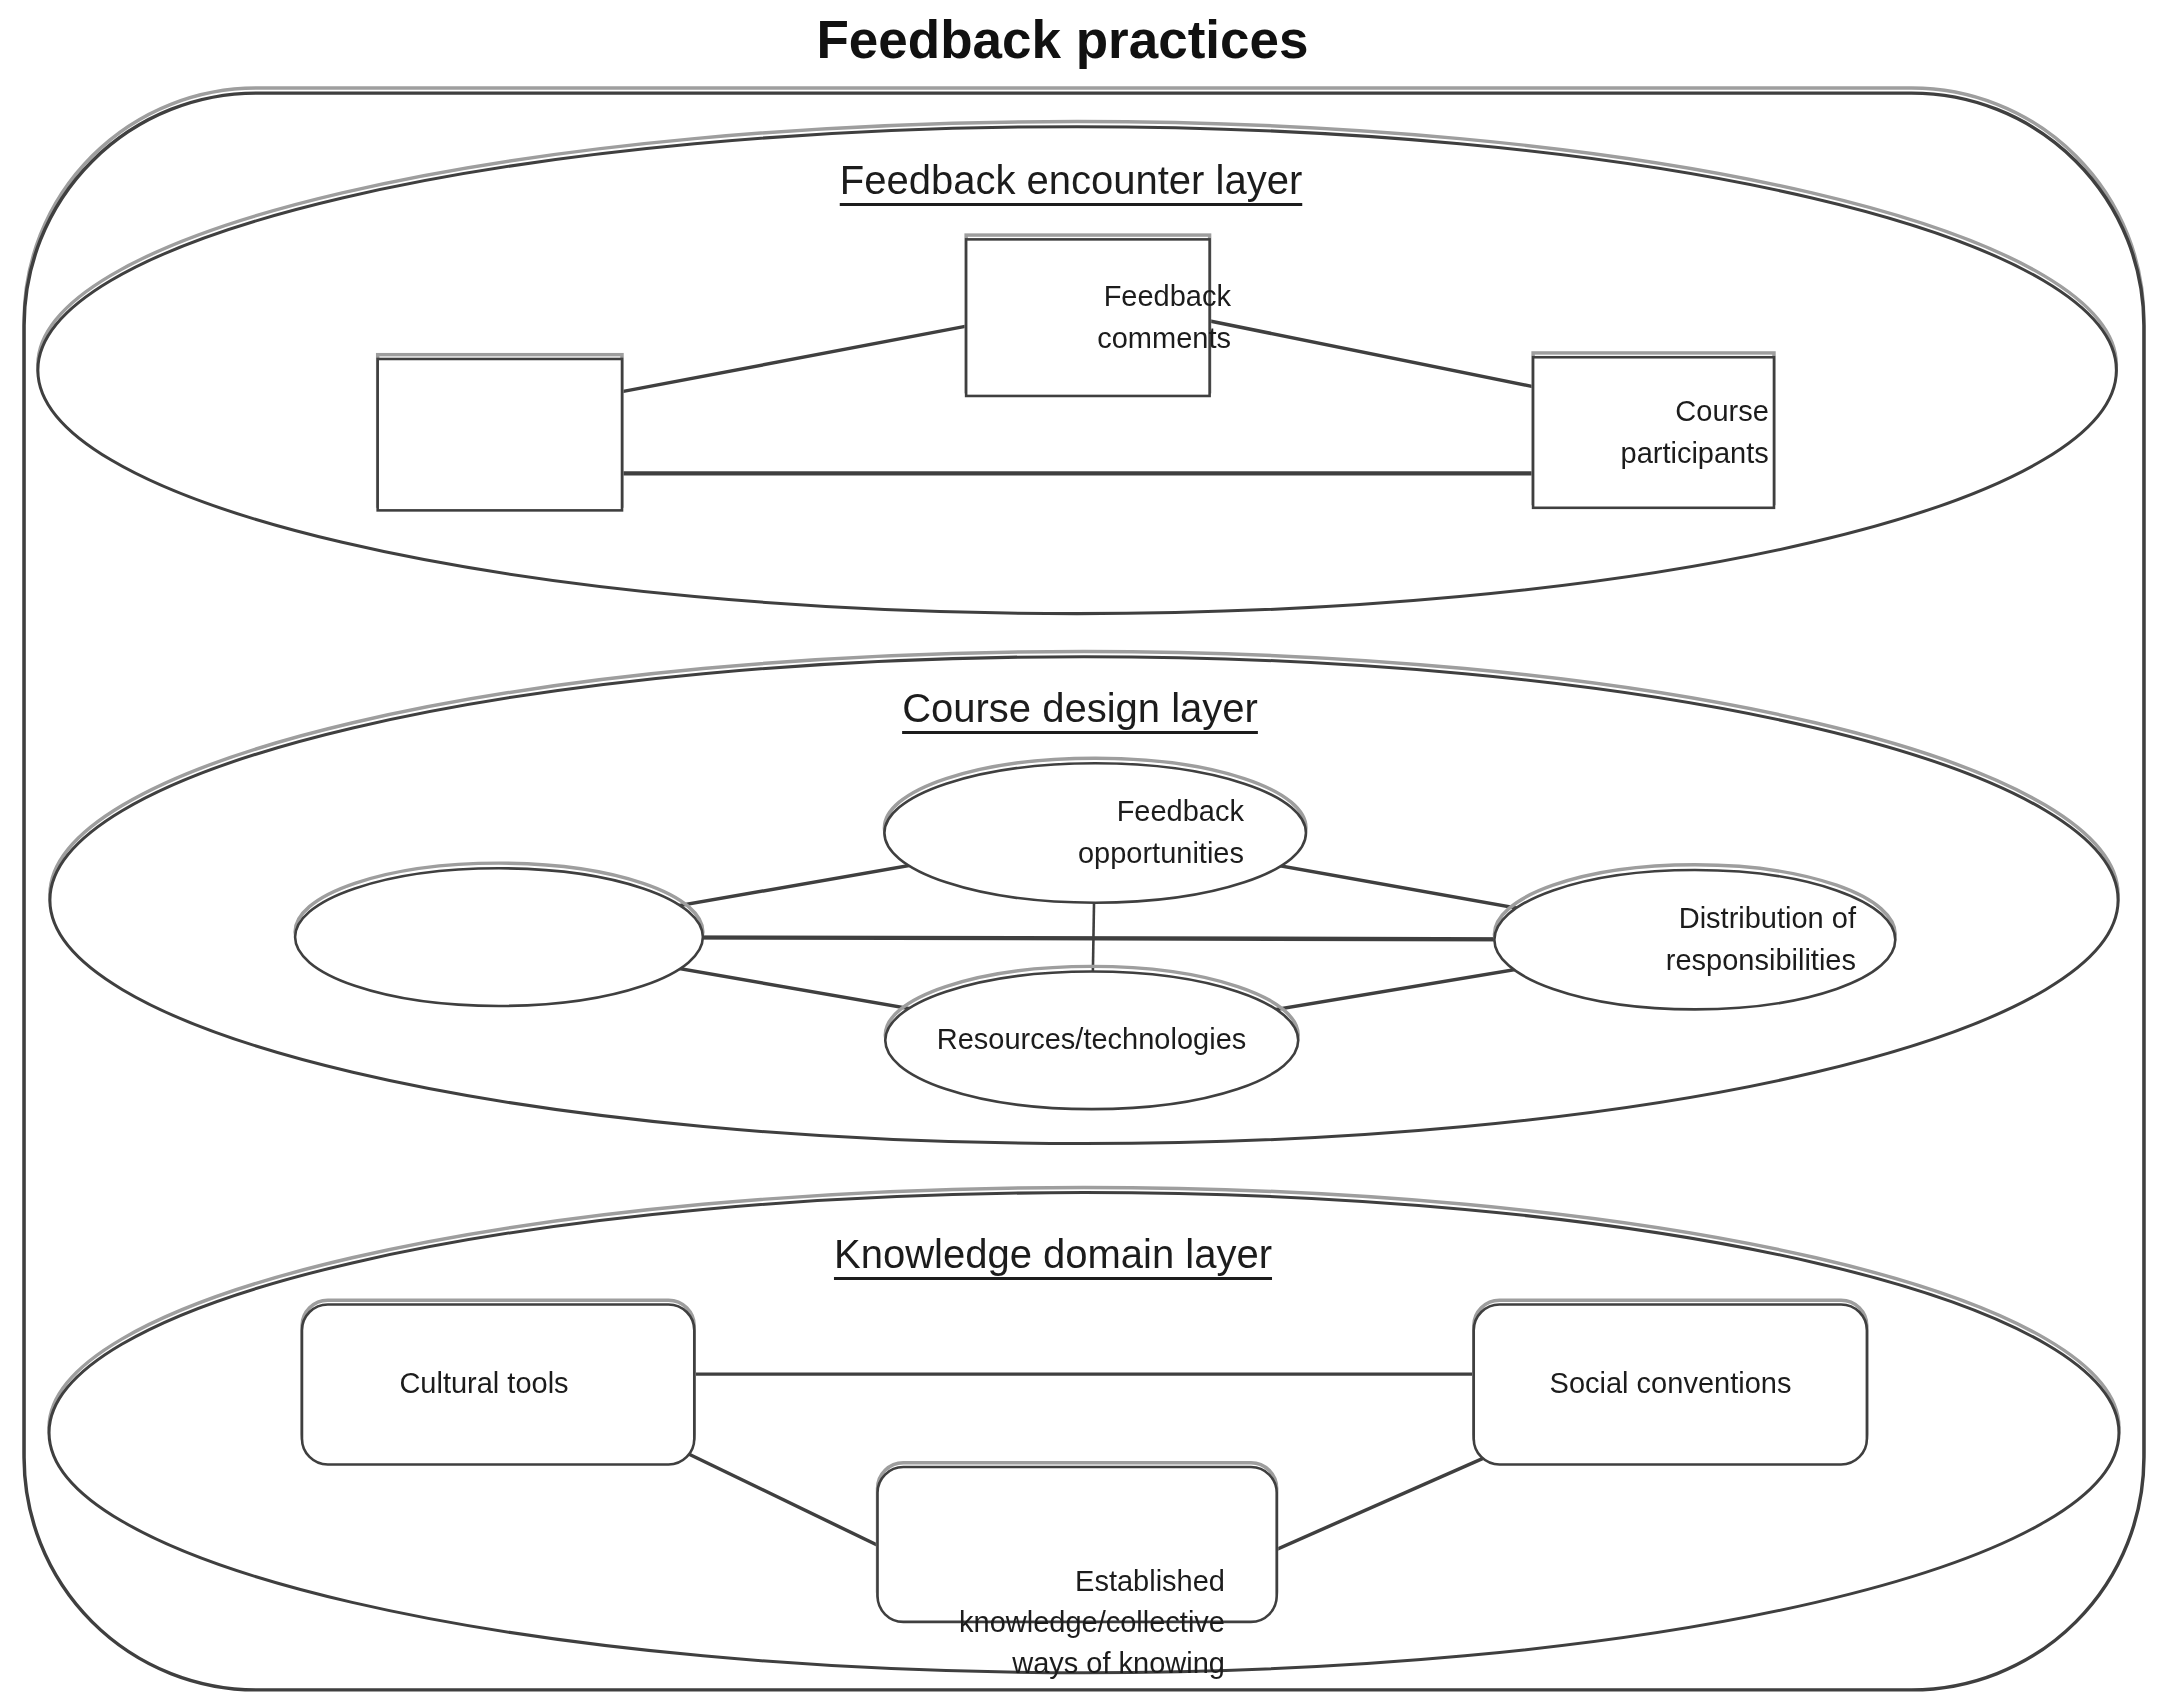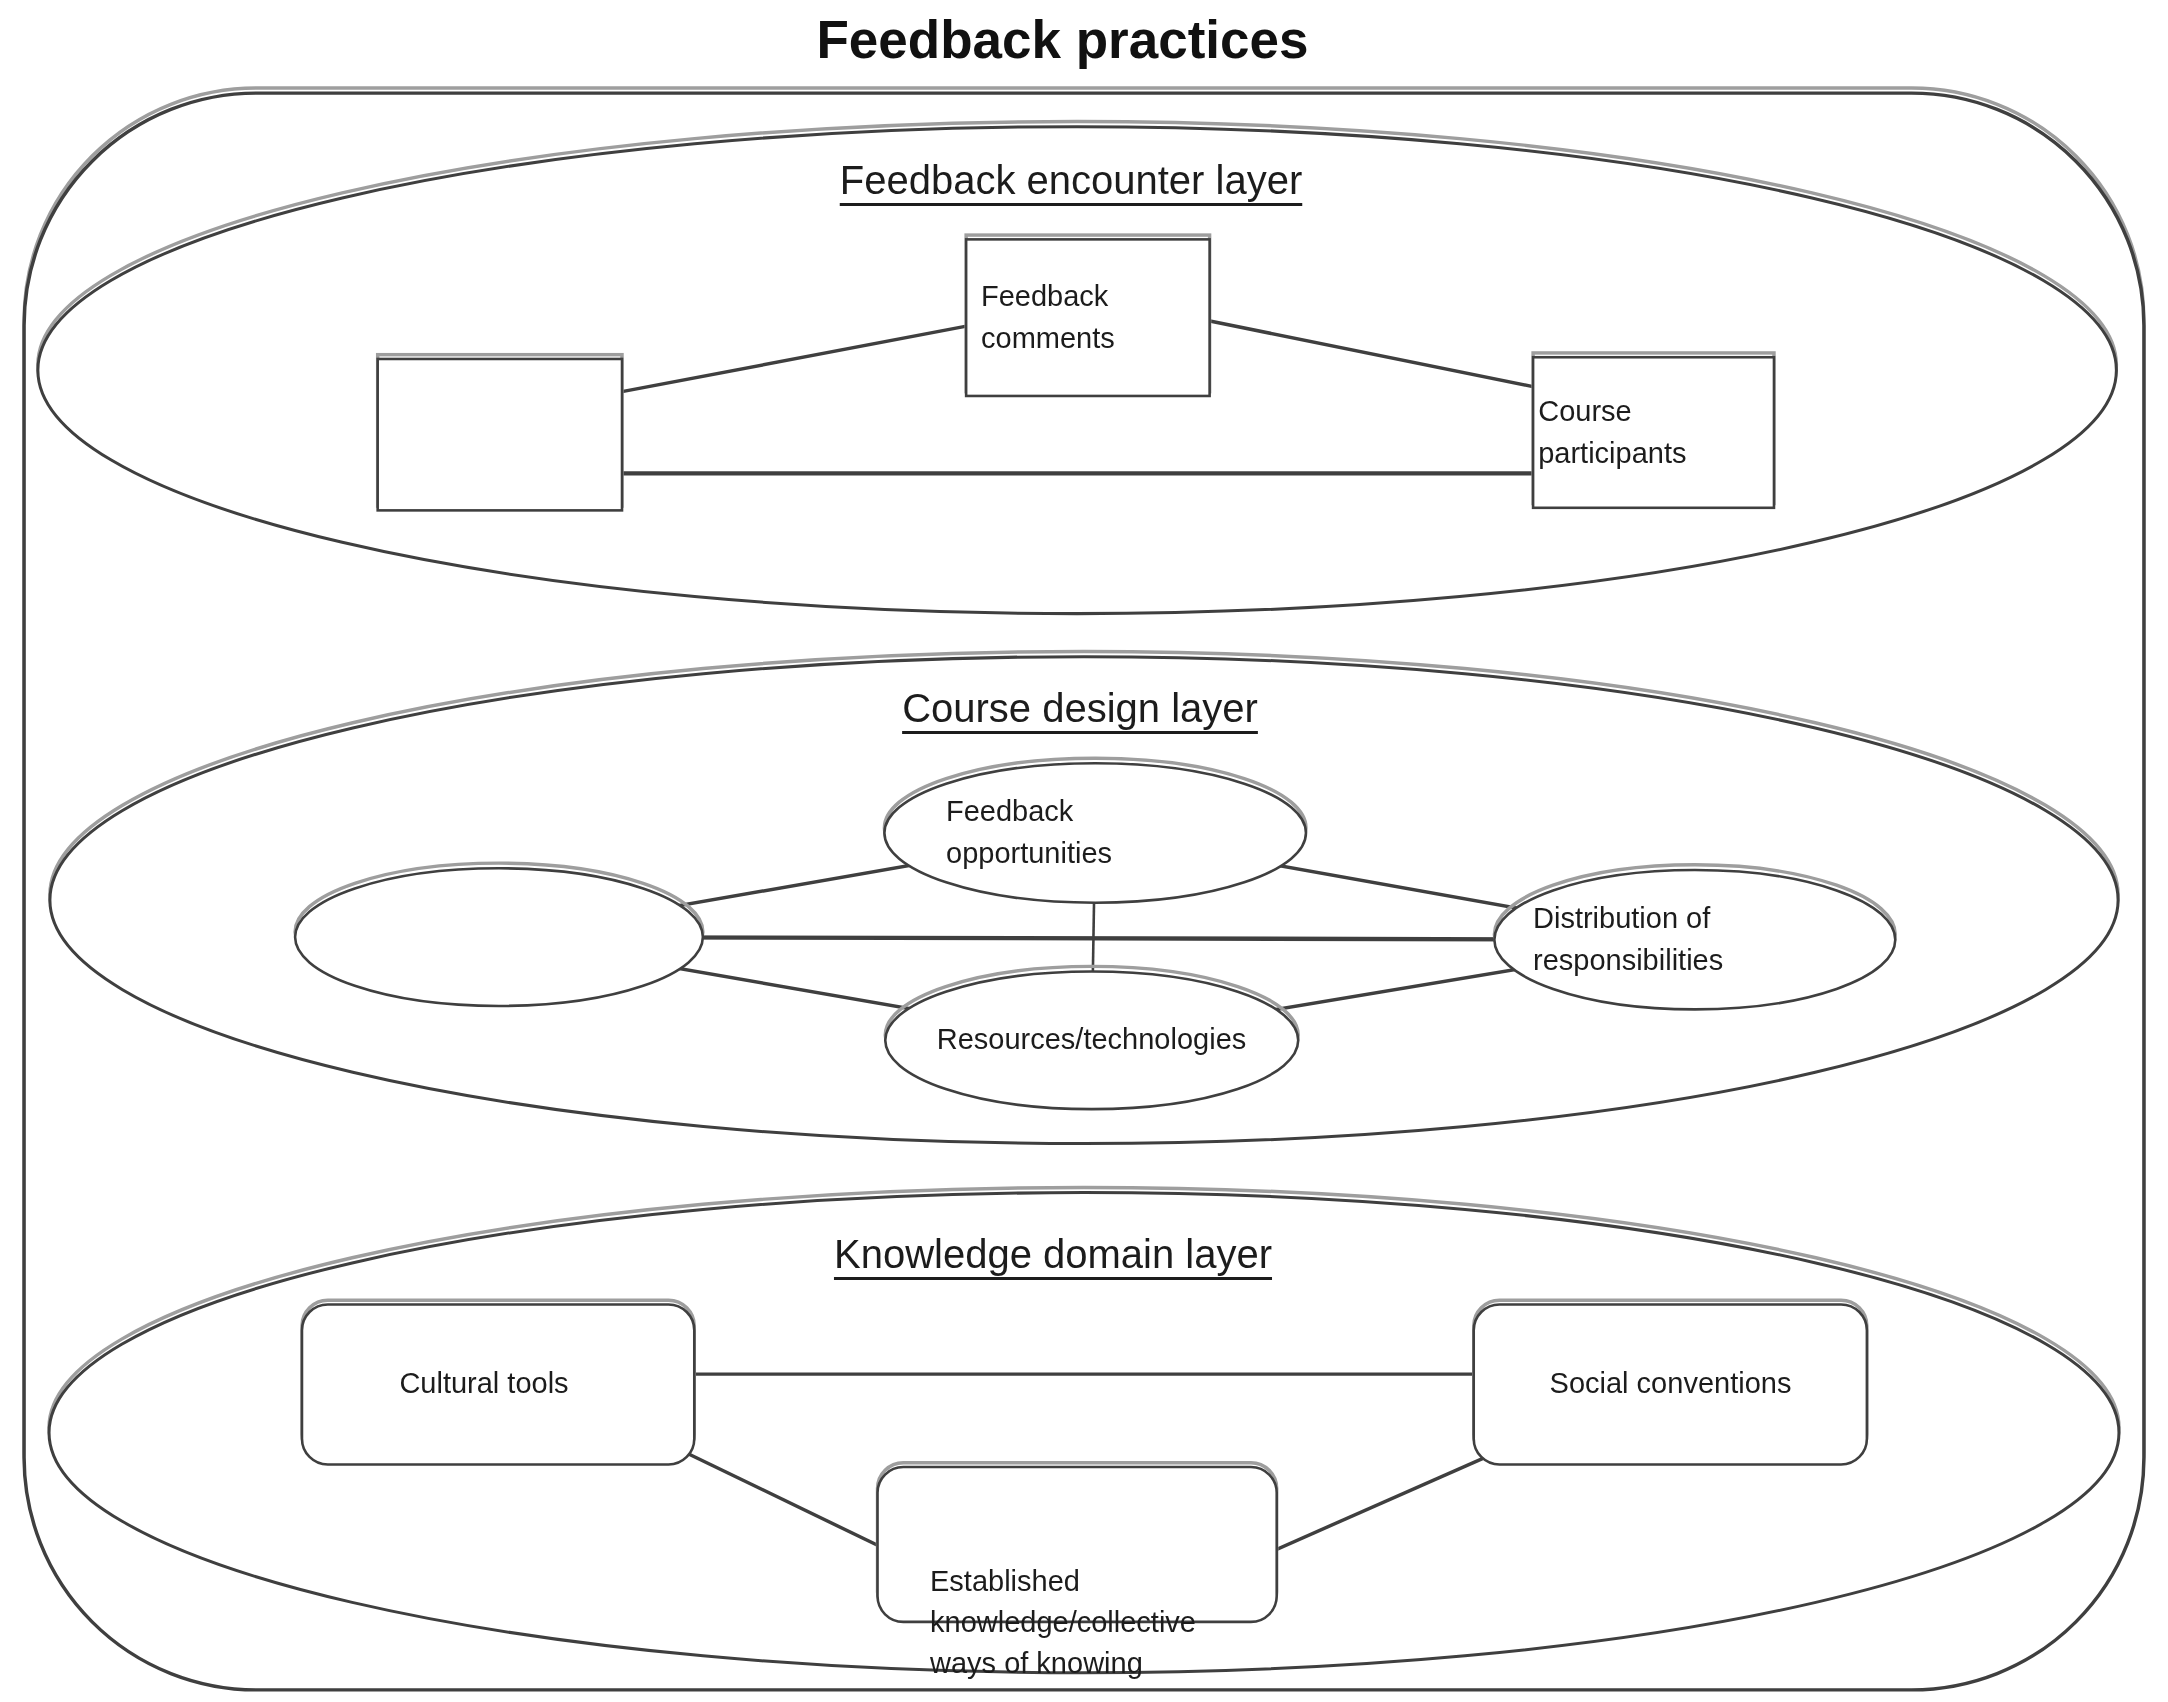--- a/index.html
+++ b/index.html
@@ -20,21 +20,21 @@
   .diagram svg {
     position: absolute;
     left: 0;
     top: 0;
   }
   .label {
     position: absolute;
     display: flex;
     align-items: center;
     justify-content: center;
-    text-align: left;
+    text-align: right;
     color: #1c1c1c;
     font-size: 29px;
     line-height: 1.42;
   }
   .page-title {
     left: 0;
     top: 5.2px;
     width: 2125px;
     height: 69px;
     font-size: 53px;
@@ -125,21 +125,21 @@
   </div>
 
   <div class="label layer-title" style="left:650px; top:681px;">
     <span>Course design layer</span>
   </div>
 
   <div class="label layer-title" style="left:623px; top:1227px;">
     <span>Knowledge domain layer</span>
   </div>
 
-  <div class="label node-label" style="left:966px; top:239px; width:266px; height:157px; padding:0 15px; box-sizing:border-box;">Feedback comments</div>
+  <div class="label node-label" style="left:966px; top:239px; width:266px; height:157px; padding:0 1px; box-sizing:border-box;">Feedback comments</div>
 
 
   <div class="label node-label" style="left:1533px; top:357px; width:241px; height:151px; padding:0 5.2px; box-sizing:border-box;">Course participants</div>
 
   <div class="label node-label" style="left:884px; top:763px; width:422px; height:139px; padding:0 62px; box-sizing:border-box;">Feedback opportunities</div>
 
 
   <div class="label node-label" style="left:885px; top:971px; width:413px; height:138px; padding:0 53px; box-sizing:border-box;">Resources/technologies</div>
 
   <div class="label node-label" style="left:1494px; top:870px; width:401px; height:139px; padding:0 39px; box-sizing:border-box;">Distribution of responsibilities</div>

